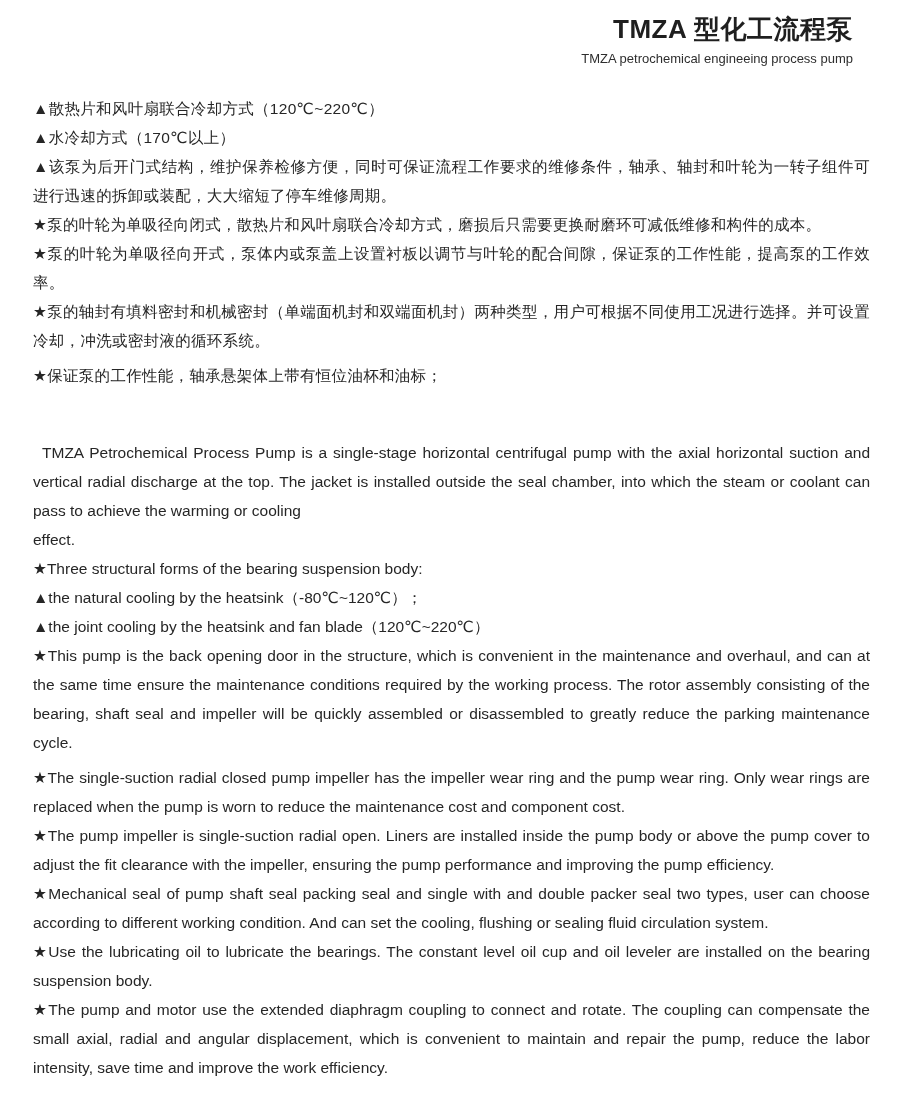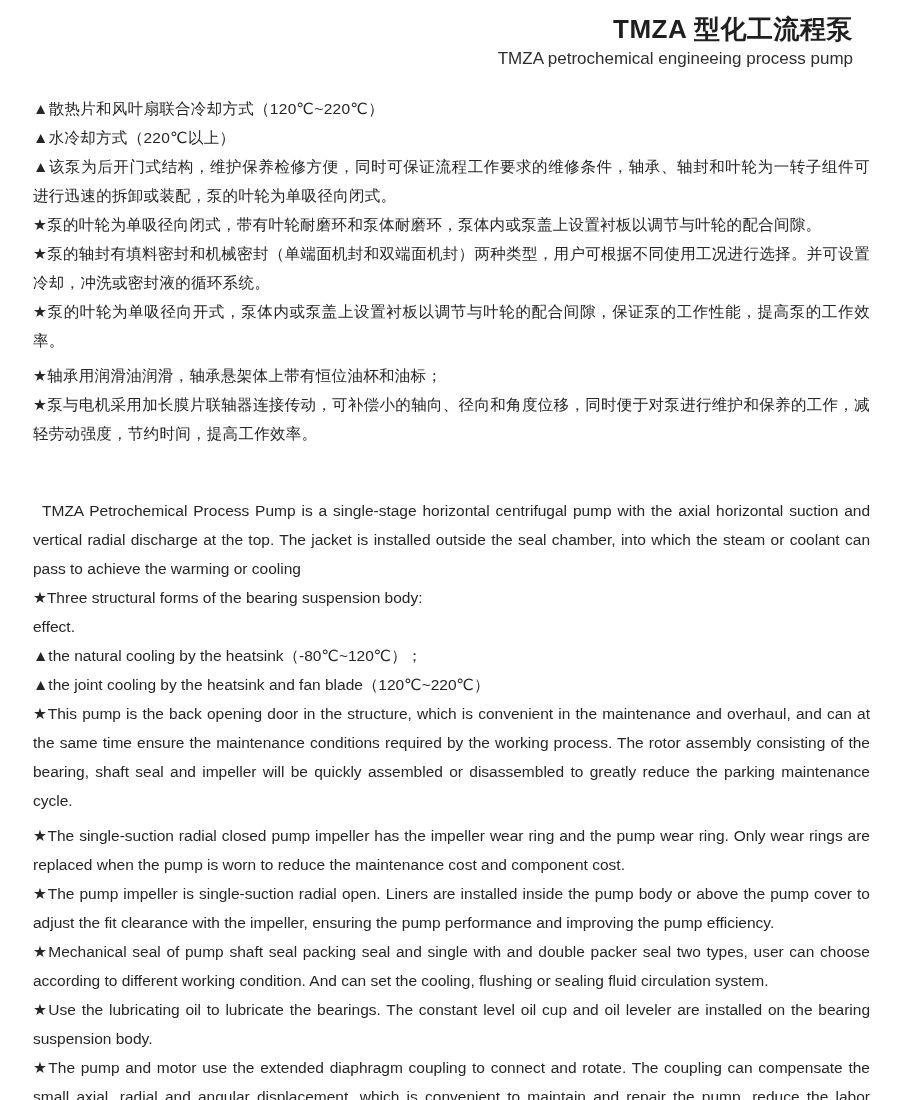--- a/index.html
+++ b/index.html
@@ -27,21 +27,21 @@
   .doc-title {
     margin: 0;
     font-size: 26px;
     line-height: 31px;
     font-weight: 700;
     color: #1f1f1f;
     letter-spacing: 0.5px;
   }
   .doc-subtitle {
     margin: 3px 0 0 0;
-    font-size: 17px;
+    font-size: 13px;
     line-height: 22px;
     font-weight: 400;
     color: #2e2e2e;
   }
   .zh-section {
     margin-top: 24px;
   }
   .en-section {
     margin-top: 17px;
   }
@@ -67,33 +67,32 @@
 
 <div class="page">
 
   <header class="doc-header">
     <h1 class="doc-title">TMZA 型化工流程泵</h1>
     <h2 class="doc-subtitle">TMZA petrochemical engineeing process pump</h2>
   </header>
 
   <section class="zh-section">
     <p class="para zh">▲散热片和风叶扇联合冷却方式（120℃~220℃）</p>
-    <p class="para zh">▲水冷却方式（220℃以上）</p>
-    <p class="para zh">▲该泵为后开门式结构，维护保养检修方便，同时可保证流程工作要求的维修条件，轴承、轴封和叶轮为一转子组件可进行迅速的拆卸或装配，泵的叶轮为单吸径向闭式。</p>
-    <p class="para zh">★泵的叶轮为单吸径向闭式，带有叶轮耐磨环和泵体耐磨环，泵体内或泵盖上设置衬板以调节与叶轮的配合间隙。</p>
+    <p class="para zh">▲水冷却方式（170℃以上）</p>
+    <p class="para zh">▲该泵为后开门式结构，维护保养检修方便，同时可保证流程工作要求的维修条件，轴承、轴封和叶轮为一转子组件可进行迅速的拆卸或装配，大大缩短了停车维修周期。</p>
+    <p class="para zh">★泵的叶轮为单吸径向闭式，散热片和风叶扇联合冷却方式，磨损后只需要更换耐磨环可减低维修和构件的成本。</p>
+    <p class="para zh">★泵的叶轮为单吸径向开式，泵体内或泵盖上设置衬板以调节与叶轮的配合间隙，保证泵的工作性能，提高泵的工作效率。</p>
     <p class="para zh">★泵的轴封有填料密封和机械密封（单端面机封和双端面机封）两种类型，用户可根据不同使用工况进行选择。并可设置冷却，冲洗或密封液的循环系统。</p>
-    <p class="para zh">★泵的叶轮为单吸径向开式，泵体内或泵盖上设置衬板以调节与叶轮的配合间隙，保证泵的工作性能，提高泵的工作效率。</p>
-    <p class="para zh gap-sm">★轴承用润滑油润滑，轴承悬架体上带有恒位油杯和油标；</p>
-    <p class="para zh">★泵与电机采用加长膜片联轴器连接传动，可补偿小的轴向、径向和角度位移，同时便于对泵进行维护和保养的工作，减轻劳动强度，节约时间，提高工作效率。</p>
+    <p class="para zh gap-sm">★保证泵的工作性能，轴承悬架体上带有恒位油杯和油标；</p>
   </section>
 
   <section class="en-section">
     <p class="para en indent-first">TMZA Petrochemical Process Pump is a single-stage horizontal centrifugal pump with the axial horizontal suction and vertical radial discharge at the top. The jacket is installed outside the seal chamber, into which the steam or coolant can pass to achieve the warming or cooling</p>
+    <p class="para en">effect.</p>
     <p class="para en">★Three structural forms of the bearing suspension body:</p>
-    <p class="para en">effect.</p>
     <p class="para en">▲the natural cooling by the heatsink（-80℃~120℃）；</p>
     <p class="para en">▲the joint cooling  by the heatsink and fan blade（120℃~220℃）</p>
     <p class="para en">★This pump is the back opening door in the structure, which is convenient in the maintenance and overhaul, and can at the same time ensure the maintenance conditions required by the working process. The rotor assembly consisting of the bearing, shaft seal and impeller will be quickly assembled or disassembled to greatly reduce the parking maintenance cycle.</p>
     <p class="para en gap-sm">★The single-suction radial closed pump impeller has the impeller wear ring and the pump wear ring. Only wear rings are replaced when the pump is worn to reduce the maintenance cost and component cost.</p>
     <p class="para en">★The pump impeller is single-suction radial open. Liners are installed inside the pump body or above the pump cover to adjust the fit clearance with the impeller, ensuring the pump performance and improving the pump efficiency.</p>
     <p class="para en">★Mechanical seal of pump shaft seal packing seal and single with and double packer seal two types, user can choose according to different working condition. And can set the cooling, flushing or sealing fluid circulation system.</p>
     <p class="para en">★Use the lubricating oil to lubricate the bearings. The constant level oil cup and oil leveler are installed on the bearing suspension body.</p>
     <p class="para en">★The pump and motor use the extended diaphragm coupling to connect and rotate. The coupling can compensate the small axial, radial and angular displacement, which is convenient to maintain and repair the pump, reduce the labor intensity, save time and improve the work efficiency.</p>
   </section>
 

